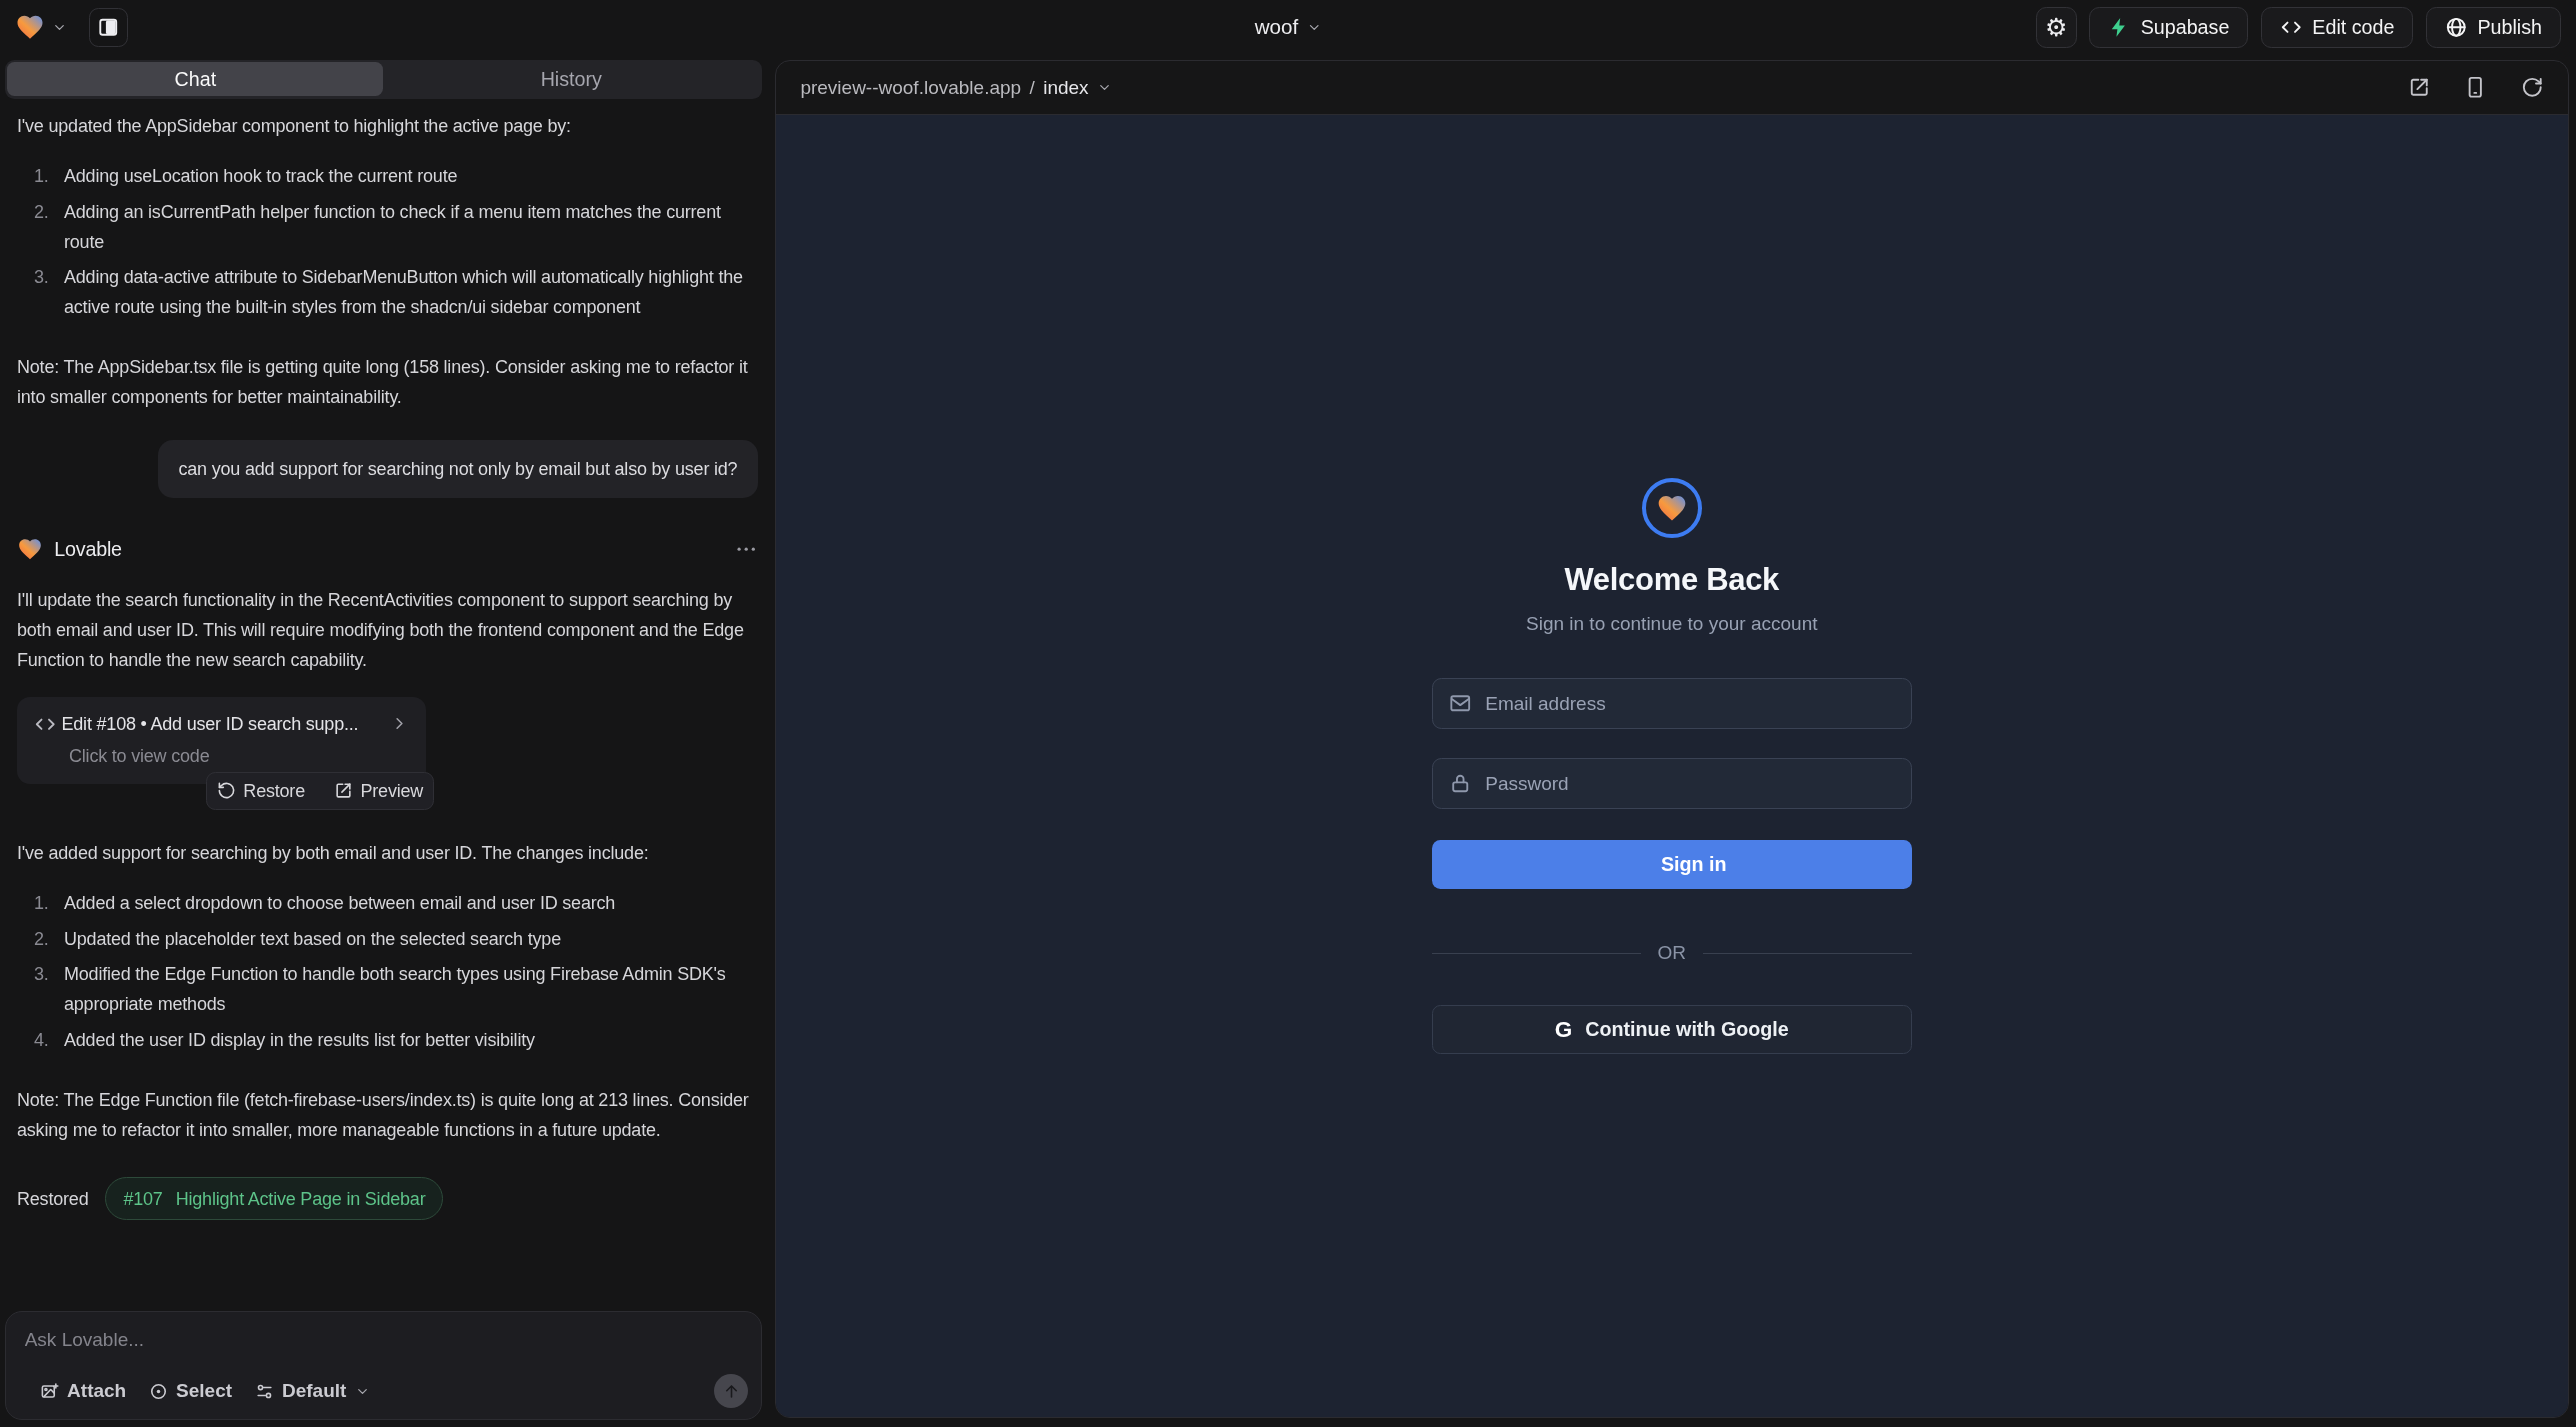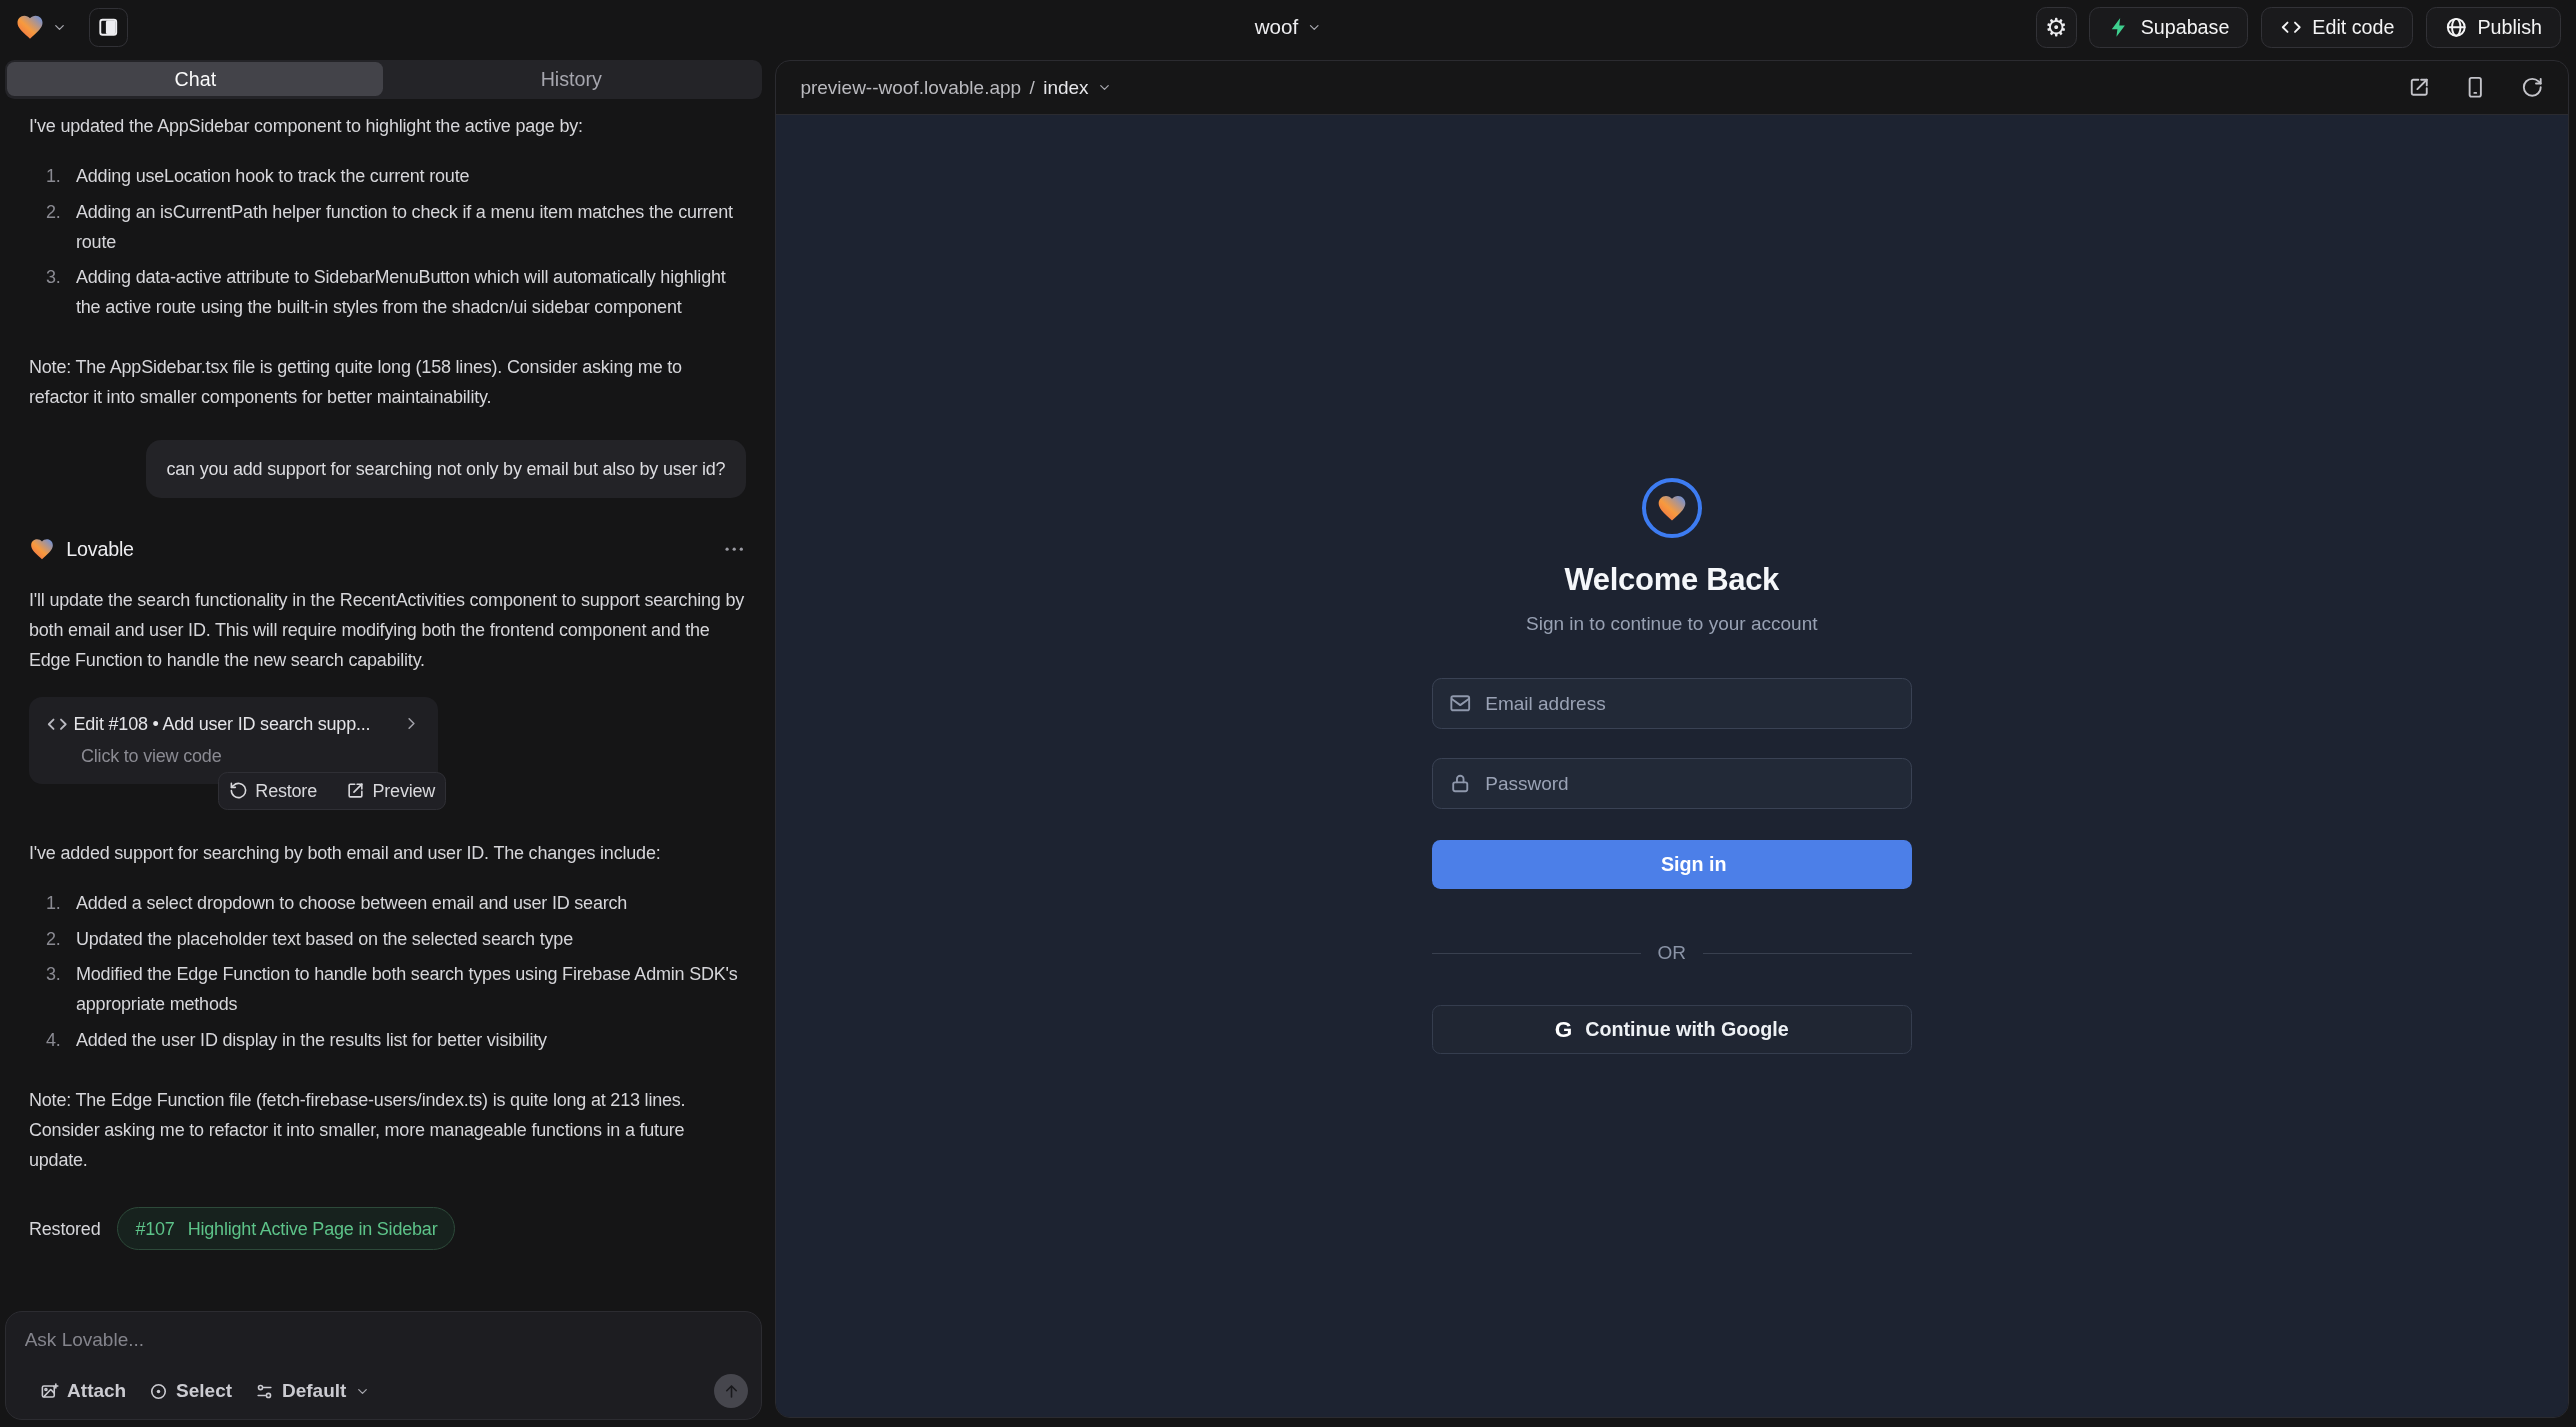--- a/index.html
+++ b/index.html
@@ -29,21 +29,21 @@
   .gear-glyph { font-size:25px; line-height:1; color:#ededf0; }
 
   
   .left-panel { position:absolute; left:0; top:54px; width:775px; bottom:0; background:#151516; }
   .tabs { position:absolute; left:4.7px; right:13px; top:5.6px; height:39px; background:#242428;
     border-radius:9.4px; display:flex; padding:2.8px; }
   .tab { flex:1; display:flex; align-items:center; justify-content:center; font-size:19.7px;
     color:#a6a6ae; border-radius:7.5px; cursor:pointer; }
   .tab.active { background:#434349; color:#fafafa; }
 
-  .chat-scroll { position:absolute; left:0; right:0; top:51px; bottom:122px; padding:0 29px;
+  .chat-scroll { position:absolute; left:0; right:0; top:51px; bottom:122px; padding:0 17px;
     display:flex; flex-direction:column; overflow:hidden;
     font-size:18px; line-height:30px; letter-spacing:-0.2px; color:#d6d6da; }
   .msg-p { margin-top:20.6px; }
   .first-p { margin-top:5.6px; }
   .note-p { margin-top:24.4px; }
   .msg-list { list-style:none; counter-reset:item; margin-top:20.6px; }
   .msg-list li { counter-increment:item; position:relative; padding-left:47px; margin-bottom:5.6px; }
   .msg-list li::before { content:counter(item) "."; position:absolute; left:17px; color:#8a8a92; }
 
   .user-bubble { align-self:flex-end; max-width:608px; background:#232327; border-radius:15px;

